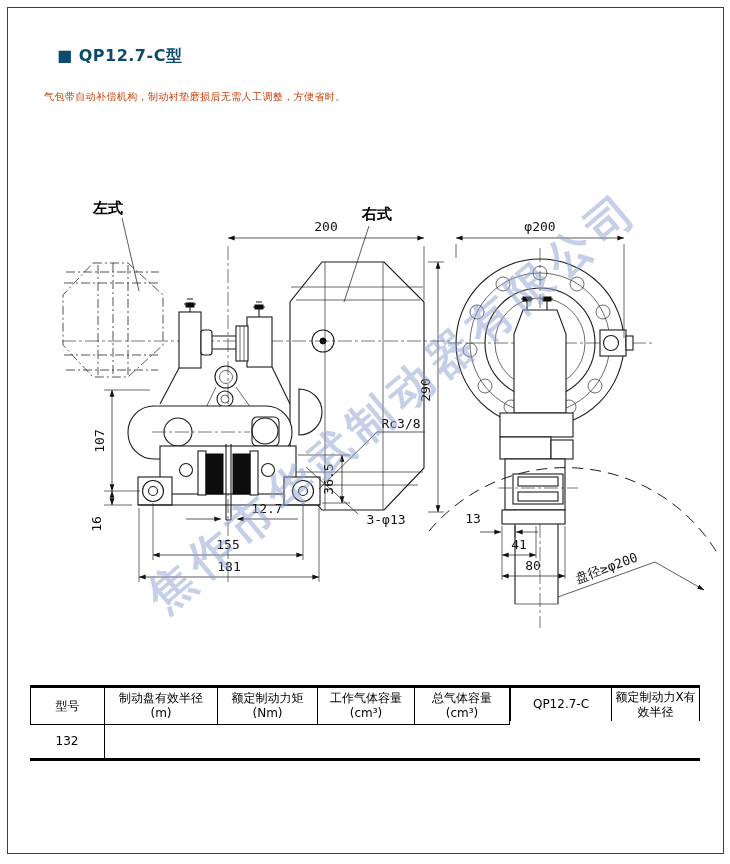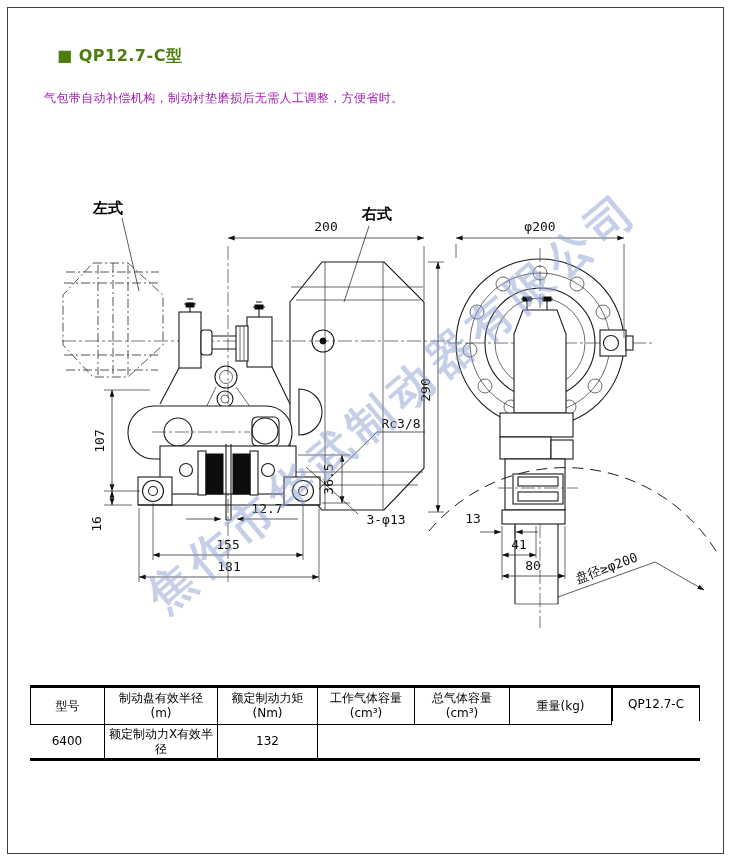--- a/index.html
+++ b/index.html
@@ -3,22 +3,22 @@
 <meta charset="utf-8">
 <style>
   html,body { margin:0; padding:0; }
   body {
     width:730px; height:864px; background:#ffffff; position:relative;
     font-family:"DejaVu Sans","Liberation Sans",sans-serif; overflow:hidden;
   }
   .page-border { position:absolute; left:7px; top:7px; width:717px; height:847px;
     border:1.5px solid #3f3f3f; box-sizing:border-box; }
   .title { position:absolute; left:57px; top:46px; font-size:16px; font-weight:bold;
-    color:#4d7c0f; letter-spacing:0.5px; }
-  .desc { position:absolute; left:44px; top:90px; font-size:12px; color:#a21caf;
+    color:#0c4a6e; letter-spacing:0.5px; }
+  .desc { position:absolute; left:44px; top:90px; font-size:10px; color:#c2410c;
     letter-spacing:0.4px; }
   svg.drawing { position:absolute; left:0; top:0; width:730px; height:864px; }
 
   .s  { stroke:#1a1a1a; stroke-width:1.1; fill:none; }
   .sw { stroke:#1a1a1a; stroke-width:1.1; fill:#ffffff; }
   .t  { stroke:#1a1a1a; stroke-width:0.65; fill:none; }
   .cl { stroke:#2f2f2f; stroke-width:0.65; fill:none; stroke-dasharray:14 3 3 3; }
   .ph { stroke:#2a2a2a; stroke-width:0.8; fill:none; stroke-dasharray:9 3 2 3; }
   .dm { stroke:#151515; stroke-width:0.7; fill:none; }
   .dsh{ stroke:#1a1a1a; stroke-width:1; fill:none; stroke-dasharray:11 7; }
@@ -270,22 +270,17 @@
     <div>(Nm)</div>
   </div>
   <div class="cell hdr">
     <div>工作气体容量</div>
     <div>(cm³)</div>
   </div>
   <div class="cell hdr">
     <div>总气体容量</div>
     <div>(cm³)</div>
   </div>
-  <div class="cell hdr">
-    <div>重量(kg)</div>
-    <div></div>
-  </div>
 
   <div class="cell row c0">QP12.7-C</div>
-  <div class="cell row">6400</div>
   <div class="cell row">额定制动力X有效半径</div>
   <div class="cell row">132</div>
 </div>
 
 </body></html>

